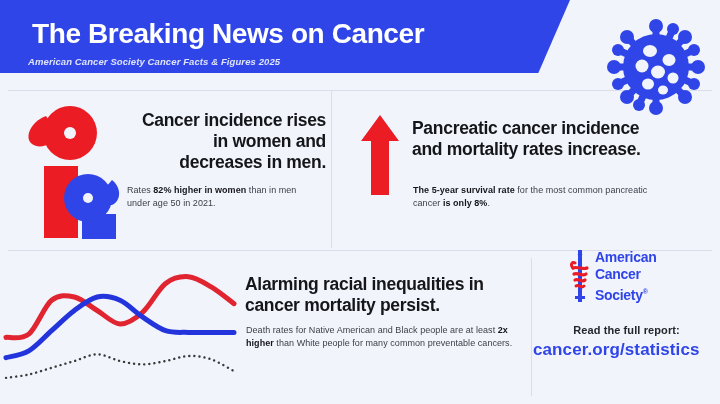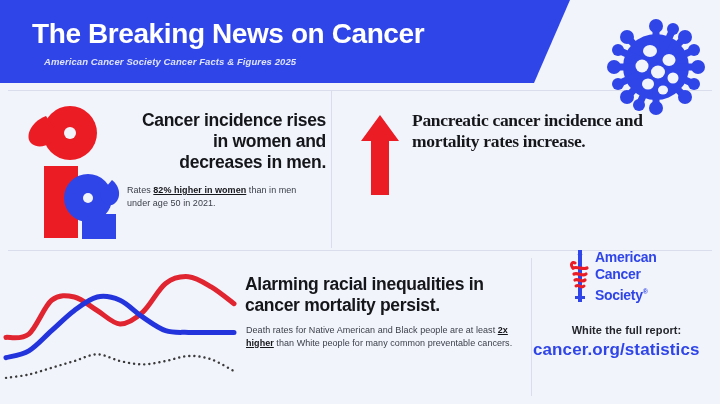--- a/index.html
+++ b/index.html
@@ -22,39 +22,39 @@
     background: #f2f4fc;
     overflow: hidden;
   }
 
   
   .header {
     position: absolute;
     left: 0;
     top: 0;
     width: 570px;
-    height: 83px;
+    height: 73px;
     background: #2f45e8;
     clip-path: polygon(0 0, 570px 0, 534px 83px, 0 83px);
     z-index: 3;
   }
   .header-title {
     position: absolute;
     left: 32px;
     top: 17px;
     color: #ffffff;
     font-size: 28px;
     font-weight: bold;
     letter-spacing: -0.4px;
     line-height: 34px;
     white-space: nowrap;
   }
   .header-subtitle {
     position: absolute;
-    left: 44px;
+    left: 28px;
     top: 56px;
     color: #dfe4fb;
     font-size: 9.5px;
     font-style: italic;
     font-weight: bold;
     letter-spacing: 0.1px;
     white-space: nowrap;
   }
 
   
@@ -114,42 +114,42 @@
     font-weight: bold;
     line-height: 21px;
     letter-spacing: -0.3px;
   }
   .subtext {
     color: #3c4049;
     font-size: 9px;
     line-height: 12.5px;
     letter-spacing: 0.05px;
   }
-  .subtext b { color: #15161a; font-weight: bold; text-decoration: underline; }
+  .subtext b { color: #15161a; font-weight: bold; }
 
   
   .figure-icon {
     position: absolute;
     left: 16px;
     top: 12px;
     width: 108px;
     height: 135px;
   }
   .panel-1 .headline { position: absolute; left: 126px; top: 18px; width: 200px; text-align: right; }
   .panel-1 .subtext  { position: absolute; left: 127px; top: 92px; width: 195px; }
 
   
   .arrow-icon {
     position: absolute;
     left: 27px;
     top: 22px;
     width: 40px;
     height: 82px;
   }
-  .panel-2 .headline { position: absolute; left: 79px; top: 18px; width: 240px; font-family: Liberation Serif, serif; }
+  .panel-2 .headline { position: absolute; left: 79px; top: 26px; width: 240px; }
   .panel-2 .subtext  { position: absolute; left: 80px; top: 92px; width: 250px; }
 
   
   .curves-chart {
     position: absolute;
     left: 0;
     top: 12px;
     width: 240px;
     height: 130px;
   }
@@ -285,20 +285,21 @@
     <div class="subtext"><span>Rates </span><b>82% higher in women</b><span> than in men under age 50 in 2021.</span></div>
   </div>
 
   <div class="panel panel-2">
     <div class="arrow-icon">
       <svg viewBox="0 0 40 82" width="40" height="82" aria-hidden="true">
         <path d="M20 1 L39 27 L29 27 L29 81 L11 81 L11 27 L1 27 Z" fill="#ec1c24"></path>
       </svg>
     </div>
     <div class="headline">Pancreatic cancer incidence and mortality rates increase.</div>
+    <div class="subtext"><b>The 5-year survival rate</b><span> for the most common pancreatic cancer </span><b>is only 8%</b><span>.</span></div>
   </div>
 
   <div class="panel panel-3">
     <div class="curves-chart">
       <svg id="curves-svg" viewBox="0 0 240 130" width="240" height="130" aria-hidden="true">
           <path d="M6.0 73.4 C9.8 72.9,21.2 76.2,28.8 70.1 C36.4 63.9,44.0 42.5,51.6 36.3 C59.2 30.2,66.8 31.3,74.4 33.0 C82.0 34.7,89.6 42.0,97.2 46.5 C104.8 51.0,112.4 59.7,120.0 59.9 C127.6 60.2,135.2 54.9,142.8 48.1 C150.4 41.4,158.0 25.4,165.6 19.5 C173.2 13.6,180.8 12.2,188.4 12.7 C196.0 13.3,203.6 18.4,211.2 22.9 C218.8 27.4,230.2 36.9,234.0 39.7" fill="none" stroke="#e02430" stroke-linecap="round" stroke-width="5"></path>
           <path d="M6.0 93.7 C9.8 92.5,21.2 91.4,28.8 86.9 C36.4 82.4,44.0 73.4,51.6 66.7 C59.2 59.9,66.8 52.1,74.4 46.5 C82.0 40.8,89.6 34.7,97.2 33.0 C104.8 31.3,112.4 33.0,120.0 36.3 C127.6 39.7,135.2 48.1,142.8 53.2 C150.4 58.3,158.0 64.2,165.6 66.7 C173.2 69.2,180.8 68.1,188.4 68.4 C196.0 68.7,203.6 68.4,211.2 68.4 C218.8 68.4,230.2 68.4,234.0 68.4" fill="none" stroke="#2334dd" stroke-linecap="round" stroke-width="5"></path>
           <path d="M6.0 113.9 C9.8 113.3,21.2 112.2,28.8 110.5 C36.4 108.8,44.0 106.0,51.6 103.8 C59.2 101.5,66.8 99.3,74.4 97.0 C82.0 94.8,89.6 90.3,97.2 90.3 C104.8 90.3,112.4 95.3,120.0 97.0 C127.6 98.7,135.2 100.4,142.8 100.4 C150.4 100.4,158.0 98.4,165.6 97.0 C173.2 95.6,180.8 92.3,188.4 92.0 C196.0 91.7,203.6 92.8,211.2 95.3 C218.8 97.9,230.2 105.2,234.0 107.1" fill="none" stroke="#3a3a3a" stroke-linecap="round" stroke-width="2.4" stroke-dasharray="0.1 5"></path>
         </svg>
     </div>
@@ -319,17 +320,17 @@
           <path d="M7 38 C10 36 12 41 15 38" stroke="#ec1c24" stroke-width="3" fill="none" stroke-linecap="round"></path>
           <path d="M4 20 C1 17 3 13 6 15" stroke="#ec1c24" stroke-width="3" fill="none" stroke-linecap="round"></path>
         </svg>
       </div>
       <div class="acs-wordmark">
         <span>American</span><br>
         <span>Cancer</span><br>
         <span>Society</span><sup>®</sup>
       </div>
     </div>
-    <div class="report-label">White the full report:</div>
+    <div class="report-label">Read the full report:</div>
     <a class="report-url" href="#">cancer.org/statistics</a>
   </div>
 
 </div>
 
 </body></html>

